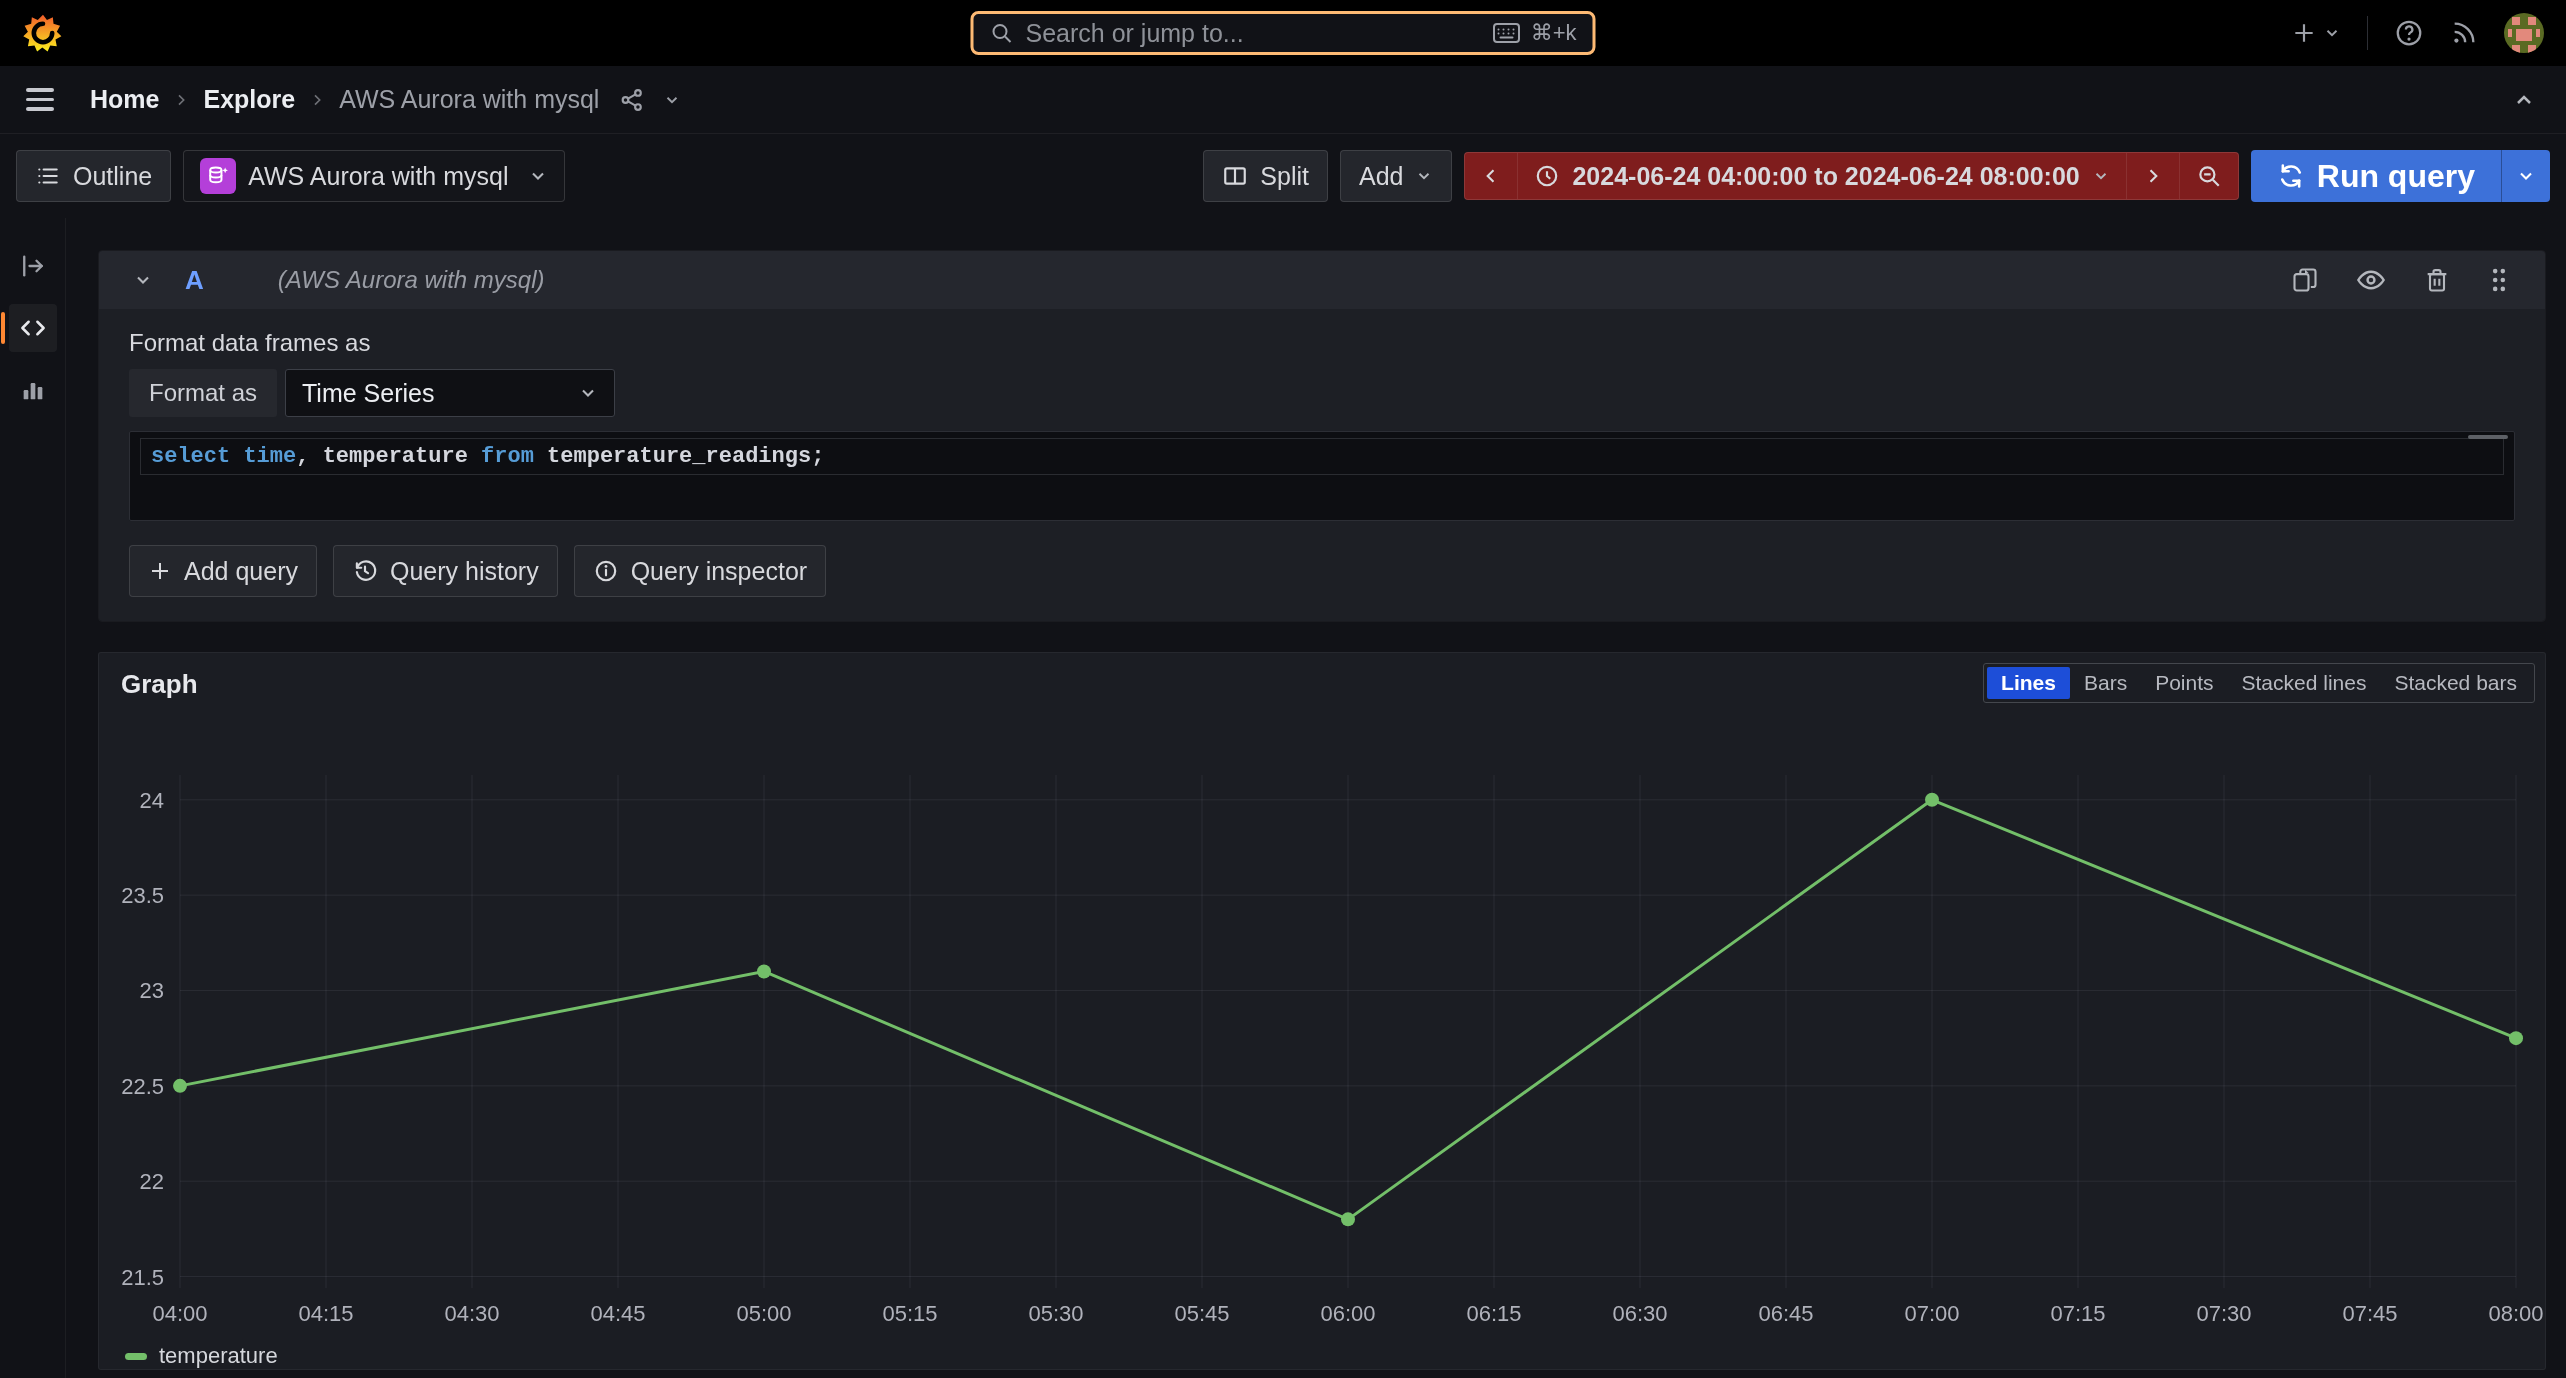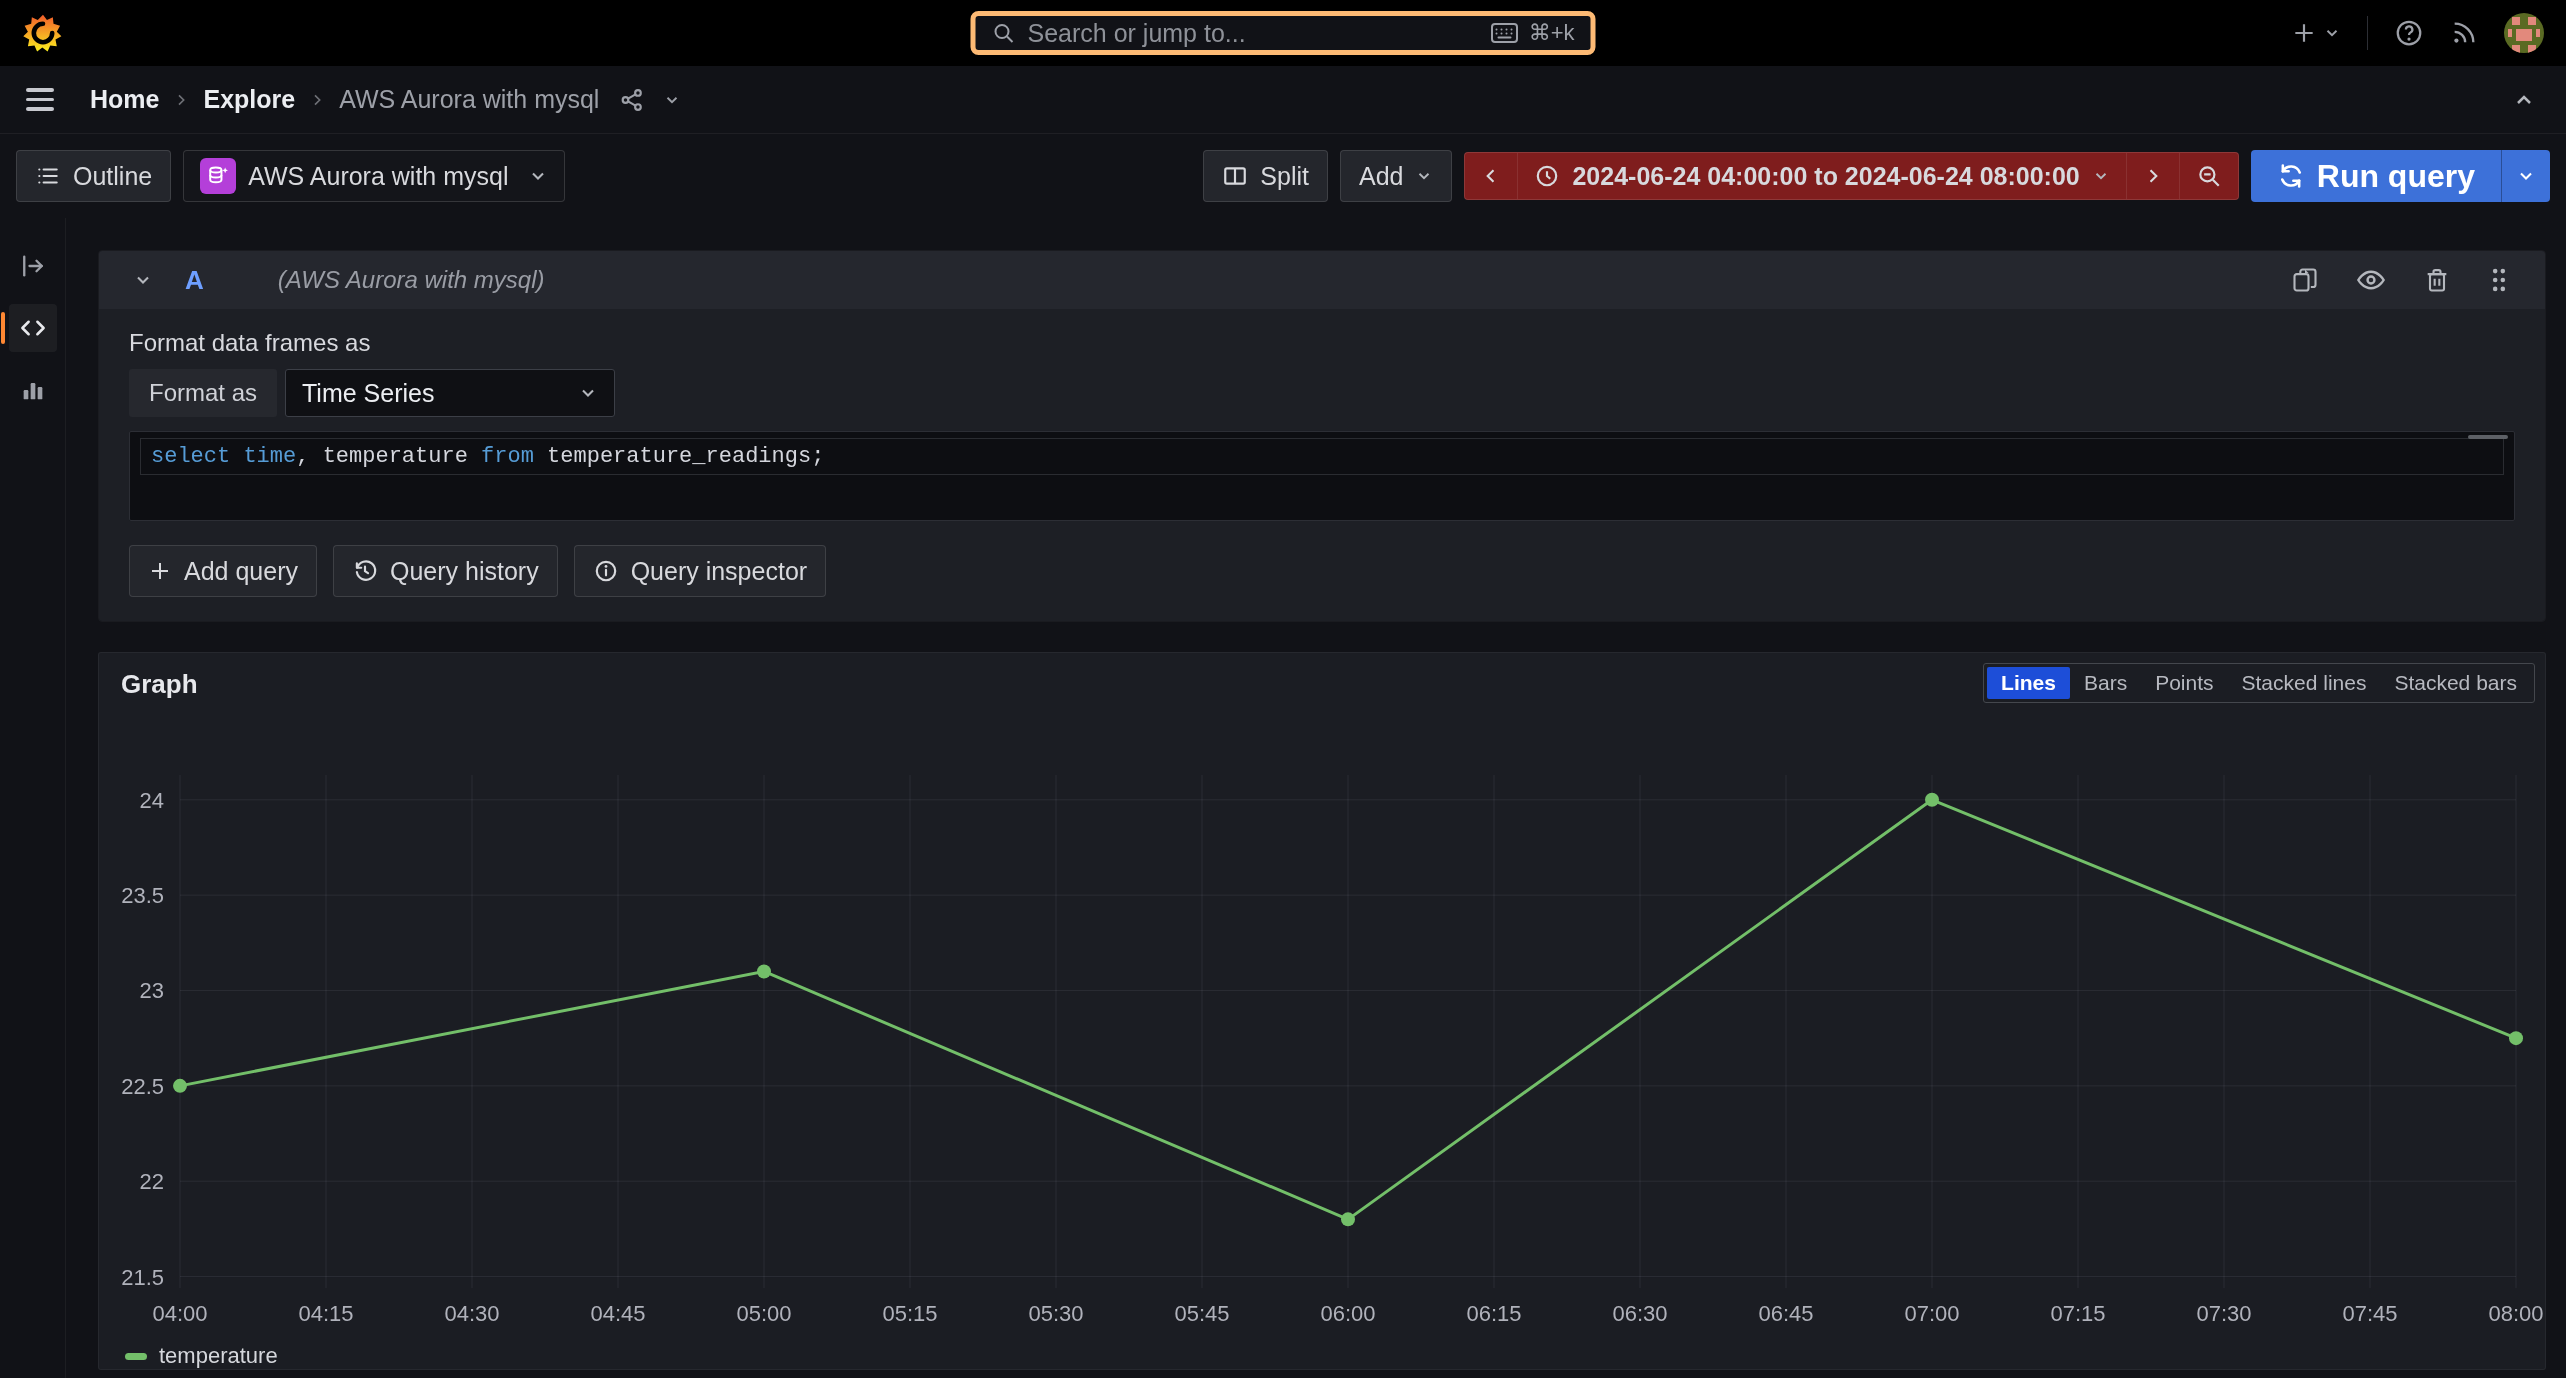--- a/index.html
+++ b/index.html
@@ -4,21 +4,21 @@
 <style>
   * { margin:0; padding:0; box-sizing:border-box; }
   html,body { width:2566px; height:1378px; overflow:hidden; background:#111217;
     font-family:"Liberation Sans","DejaVu Sans",sans-serif; color:#d8d9dd; }
   #app { position:relative; width:2566px; height:1378px; }
 
   
   #topbar { position:relative; height:66px; background:#000; display:flex; align-items:center; }
   .logo { margin-left:22px; width:42px; height:42px; display:flex; align-items:center; }
   .searchbox { position:absolute; left:50%; transform:translateX(-50%); top:11px; width:625px; height:44px;
-    background:#111217; border:5px solid #fdba74; border-radius:8px; display:flex; align-items:center; padding:0 16px; gap:12px; }
+    background:#111217; border:3px solid #fdba74; border-radius:8px; display:flex; align-items:center; padding:0 16px; gap:12px; }
   .searchbox svg { flex:0 0 auto; }
   .searchbox input { flex:1; background:transparent; border:none; outline:none; color:#c7c8ce;
     font-size:25px; font-family:inherit; }
   .searchbox input::placeholder { color:#8e9198; }
   .search-shortcut { display:flex; align-items:center; gap:10px; color:#9da0a8; font-size:22px; white-space:nowrap; }
   .top-right { position:absolute; right:22px; top:0; height:66px; display:flex; align-items:center; gap:26px; color:#9da0a8; }
   .tr-btn { display:flex; align-items:center; gap:6px; }
   .top-divider { width:1px; height:34px; background:#2c2e34; }
   .avatar { width:40px; height:40px; border-radius:50%; overflow:hidden; }
 
@@ -66,21 +66,21 @@
   .qc-refid { color:var(--refid,#6E9FFF); font-weight:700; font-size:26px; }
   .qc-hint { font-style:italic; color:#9a9da5; font-size:24px; margin-left:42px; }
   .qc-header-icons { margin-left:auto; display:flex; align-items:center; gap:36px; color:#b4b7bd; }
   .qc-body { background:#1d1f25; padding:20px 30px 24px 30px; }
   .fmt-label { font-size:24px; color:#d8d9de; font-weight:500; }
   .fmt-row { margin-top:12px; display:flex; align-items:center; gap:8px; }
   .fmt-as { height:48px; display:flex; align-items:center; padding:0 20px; background:#26282e; border-radius:3px; font-size:24px; color:#cfd1d7; }
   .fmt-select { height:48px; width:330px; display:flex; align-items:center; justify-content:space-between; padding:0 16px;
     background:#0f1014; border:1px solid #3c3f47; border-radius:3px; font-size:25px; color:#eceef2; }
   .sql-editor { position:relative; margin-top:14px; height:90px; background:#0d0e12; border:1px solid #2c2e35; border-radius:2px; padding:6px 10px; }
-  .sql-line { border:1px solid #2a2c31; padding:5px 10px; font-family:"Liberation Mono","DejaVu Sans Mono",monospace; font-size:22px; color:#d4d6dd; white-space:pre; }
+  .sql-line { border:1px solid #2a2c31; padding:5px 10px; font-family:"Liberation Mono","DejaVu Sans Mono",monospace; font-size:22px; color:#d4d6dd; white-space:pre;font-weight:bold; }
   .tok-keyword { color:var(--kw,#569CD6); }
   .tok-plain { color:#d4d6dd; }
   .sql-scroll-thumb { position:absolute; right:6px; top:3px; width:40px; height:4px; background:#5d6066; border-radius:2px; }
   .qc-buttons { margin-top:24px; display:flex; gap:16px; }
 
   
   .graph-panel { position:relative; margin-top:30px; height:718px; background:#1b1d23;
     border:1px solid rgba(255,255,255,0.05); border-radius:3px; overflow:hidden; }
   .panel-title { position:absolute; top:16px; left:22px; font-size:26px; font-weight:600; color:#e7e8ec; }
   .style-tabs { position:absolute; top:10px; right:10px; display:flex; align-items:center; height:40px;

